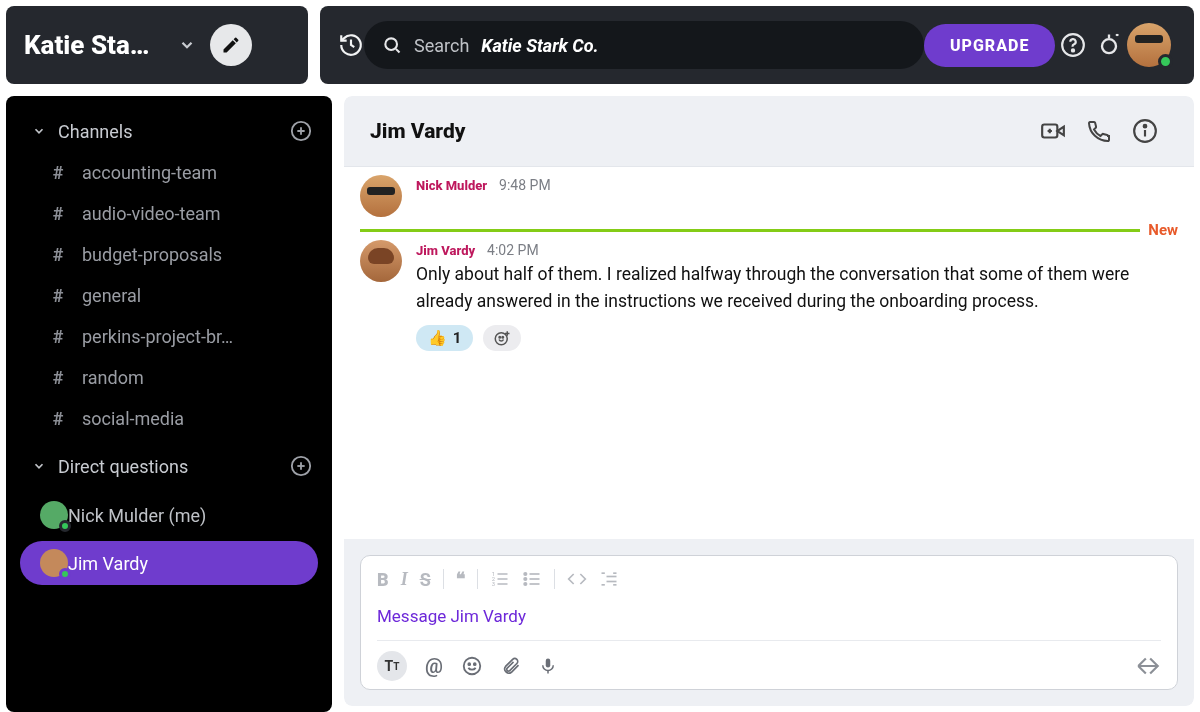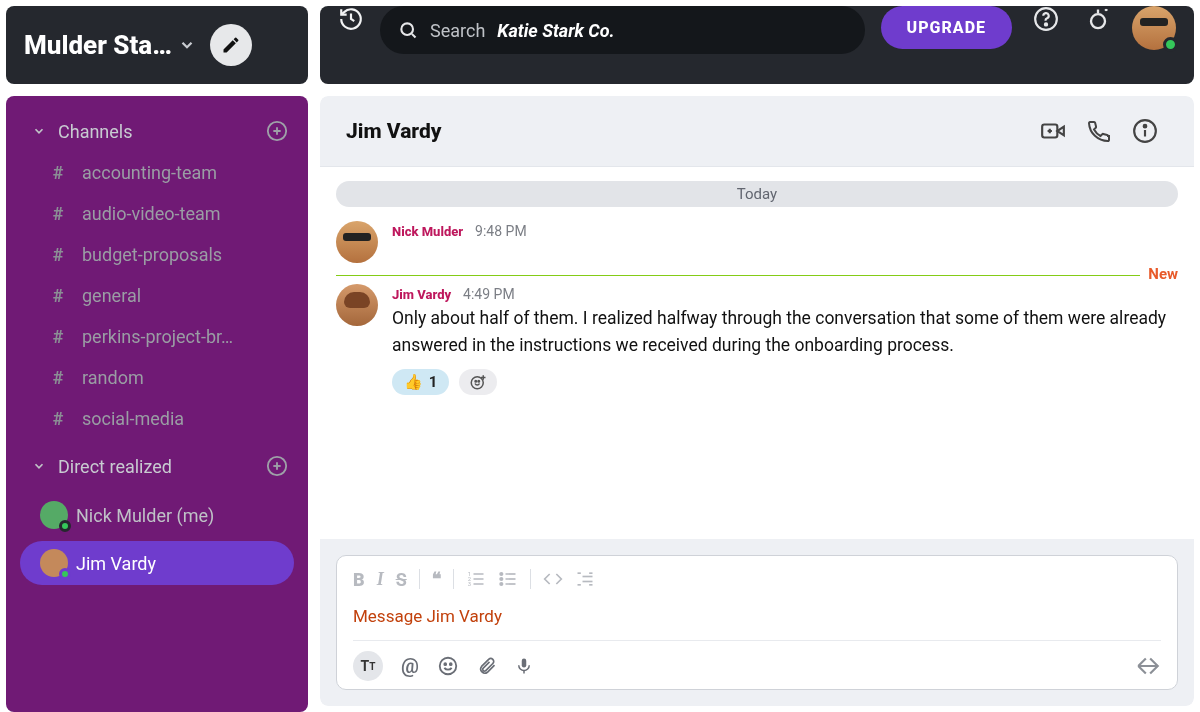--- a/index.html
+++ b/index.html
@@ -5,42 +5,42 @@
   * { box-sizing: border-box; }
   html, body { margin:0; padding:0; width:1200px; height:712px; font-family: -apple-system, "Segoe UI", Roboto, Helvetica, Arial, sans-serif; background:#fff; overflow:hidden;}
   body { display:flex; flex-direction:column; }
   .topbar { display:flex; gap:12px; }
   
   .ws-box { width:302px; height:78px; background:#25282e; border-radius:8px; margin:6px 0 0 6px; display:flex; align-items:center; padding:0 18px; }
   .ws-name { color:#fff; font-size:26px; font-weight:800; flex:0 0 150px; overflow:hidden; white-space:nowrap; }
   .ws-chevron { color:#c9ccd1; margin:0 14px 0 4px; }
   .compose-btn { width:42px; height:42px; border-radius:50%; background:#e7e8ea; display:flex; align-items:center; justify-content:center; }
   
-  .maintop { flex:1; height:78px; background:#25282e; border-radius:8px; margin:6px 6px 0 0; display:flex; align-items:flex-start; padding:0 18px; gap:16px; }
+  .maintop { flex:1; height:78px; background:#25282e; border-radius:8px; margin:6px 6px 0 0; display:flex; align-items:center; padding:0 18px; }
   .history-btn { color:#f2f3f4; }
   .search { flex:1; max-width:560px; height:48px; background:#14171b; border-radius:24px; display:flex; align-items:center; padding:0 18px; gap:12px; color:#bfc2c7; }
   .search .label { font-size:18px; }
   .search .ws { color:#fff; font-weight:700; font-size:18px;font-style:italic;}
   .upgrade { background:#6f3ccd; color:#fff; font-weight:800; letter-spacing:1px; border-radius:24px; padding:12px 26px; font-size:16px; }
   .topicon { color:#e6e7e9; width:36px; display:flex; justify-content:center; }
   .avatar { width:44px; height:44px; border-radius:50%; position:relative; overflow:visible; }
   .avatar .face { width:44px; height:44px; border-radius:50%; background:linear-gradient(#d9a46b,#b4713e); display:block; overflow:hidden; position:relative;}
   .avatar .face.sun::after{ content:""; position:absolute; top:12px; left:8px; width:28px; height:8px; background:#222; border-radius:3px;}
   .presence { position:absolute; right:-2px; bottom:-2px; width:15px; height:15px; border-radius:50%; background:#35c75a; border:3px solid #25282e; }
   
   .lower { display:flex; gap:12px; flex:1; margin-top:12px; }
-  .sidebar { width:302px; margin-left:6px; background:#701a75; border-radius:8px; color:#c8cbd1; padding:18px 0 8px 0; overflow:hidden; }
+  .sidebar { width:326px; margin-left:6px; background:#000000; border-radius:8px; color:#c8cbd1; padding:18px 0 8px 0; overflow:hidden; }
   .section-head { display:flex; align-items:center; padding:6px 20px 10px 26px; font-size:18px; }
   .section-head .chev { margin-right:12px; color:#bfc2c7; width:14px;}
   .section-head .title { flex:1; }
   .section-head .plus { color:#9ea1a8; }
   .chan { display:flex; align-items:center; gap:16px; padding:10px 20px 10px 44px; color:#9a9da4; font-size:18px; }
   .chan .hash { font-weight:700; font-size:18px; color:#8b8e95; width:16px; text-align:center;}
   .dm-list { margin-top:6px;}
-  .dm { display:flex; align-items:center; gap:8px; padding:8px 20px 8px 34px; font-size:18px; color:#bfc2c7; border-radius:0; }
+  .dm { display:flex; align-items:center; gap:0; padding:8px 20px 8px 34px; font-size:18px; color:#bfc2c7; border-radius:0; }
   .dm .mini { width:28px; height:28px; border-radius:50%; background:#5a6; position:relative; flex-shrink:0;}
   .dm .mini .pres{ position:absolute; right:-3px; bottom:-3px; width:12px; height:12px; border-radius:50%; border:3px solid #25282e;}
   .dm .mini .pres.online{ background:#35c75a;}
   .dm .mini .pres.offline{ background:#25282e; border:3px solid #8b8e95;}
   .dm.active { background:#6f3ccd; color:#fff; border-radius:22px; margin:4px 14px; padding-left:20px;}
   .dm.active .mini .pres{ border-color:#6f3ccd;}
   
   .main { flex:1; margin-right:6px; margin-bottom:6px; background:#fff; border-radius:8px; display:flex; flex-direction:column; overflow:hidden;}
   .conv-head { background:#eef0f4; border-bottom:1px solid #e3e6eb; padding:22px 26px; display:flex; align-items:center; border-radius:8px 8px 0 0;}
   .conv-head .title { font-size:21px; font-weight:800; color:#111; flex:1;}
@@ -49,42 +49,42 @@
   .date-sep { background:#e2e4e8; color:#626670; font-size:15px; text-align:center; border-radius:14px; padding:4px 0;}
   .msg { display:flex; gap:14px; padding:8px 16px 6px 16px; }
   .msg .av { width:42px; height:42px; border-radius:50%; background:linear-gradient(#d9a46b,#b4713e); flex-shrink:0; position:relative; overflow:hidden;}
   .msg .av.sun::after{content:""; position:absolute; top:12px; left:7px; width:28px; height:8px; background:#222; border-radius:3px;}
   .msg .av.jim{ background:linear-gradient(#d59a6b,#a4673b);}
   .msg .av.jim::after{content:""; position:absolute; top:8px; left:8px; width:26px; height:16px; background:#7a4425; border-radius:10px 10px 6px 6px;}
   .msg .body { flex:1; }
   .msg .name { font-weight:800; font-size:13px; color:#be185d; }
   .msg .time { color:#7b7e85; font-size:14px; margin-left:8px;}
   .msg .text { font-size:17.5px; color:#111; line-height:1.55; margin-top:2px;}
-  .new-sep { position:relative; border-top:1px solid #84cc16; margin:6px 16px 0 16px;}
+  .new-sep { position:relative; border-top:3px solid #84cc16; margin:6px 16px 0 16px;}
   .new-sep .lbl { position:absolute; right:0; top:-11px; background:#fff; color:#e85a2a; font-weight:700; font-size:15px; padding-left:8px;}
   .reactions { display:flex; gap:10px; margin-top:10px;}
   .react { background:#cfe8f4; border-radius:14px; padding:4px 12px; font-size:15px; font-weight:700; color:#222; display:flex; align-items:center; gap:6px;}
   .react-add { background:#ececef; border-radius:14px; padding:4px 10px; color:#555; display:flex; align-items:center;}
   
   .composer-wrap { background:#eef0f4; padding:16px; margin-top:auto; border-radius:0 0 8px 8px;}
   .composer { background:#fff; border:1px solid #cfd2d8; border-radius:10px; padding:10px 16px 8px; }
   .fmt-row { display:flex; gap:12px; color:#b7bac0; align-items:center; font-size:18px; padding:2px 0 8px;}
   .fmt-row .sep { width:1px; height:20px; background:#dcdfe4; }
-  .msg-input { color:#c2410c; font-size:17px; padding:8px 0 14px;}
+  .msg-input { color:#6d28d9; font-size:17px; padding:8px 0 14px;}
   .bottom-row { display:flex; align-items:center; gap:18px; color:#6a6e76; border-top:1px solid #e8eaee; padding-top:10px;}
   .bottom-row .send { margin-left:auto; color:#8c9097;}
   .tt-btn{ background:#e4e6ea; border-radius:50%; width:30px; height:30px; display:flex; align-items:center; justify-content:center; font-weight:700; font-size:14px; color:#333;}
   svg { display:block; }
 </style>
 </head>
 <body>
 
 <div class="topbar">
   <div class="ws-box">
-    <span class="ws-name">Mulder Sta…</span>
+    <span class="ws-name">Katie Sta…</span>
     <span class="ws-chevron">
       <svg width="18" height="18" viewBox="0 0 24 24" fill="none" stroke="currentColor" stroke-width="3">
           <polyline points="6 9 12 15 18 9"></polyline>
         </svg>
     </span>
     <span class="compose-btn">
       <svg width="20" height="20" viewBox="0 0 24 24" fill="#111">
           <path d="M3 17.25V21h3.75L17.81 9.94l-3.75-3.75L3 17.25zM20.71 7.04a1 1 0 0 0 0-1.41l-2.34-2.34a1 1 0 0 0-1.41 0l-1.83 1.83 3.75 3.75 1.83-1.83z"></path>
         </svg>
     </span>
@@ -173,21 +173,21 @@
         <span class="hash">#</span>
         <span>social-media</span>
       </div>
 
     <div class="section-head" style="margin-top:10px">
       <span class="chev">
           <svg width="14" height="14" viewBox="0 0 24 24" fill="none" stroke="currentColor" stroke-width="3">
             <polyline points="6 9 12 15 18 9"></polyline>
           </svg>
         </span>
-      <span class="title">Direct realized</span>
+      <span class="title">Direct questions</span>
       <span class="plus">
           <svg width="22" height="22" viewBox="0 0 24 24" fill="none" stroke="currentColor" stroke-width="2">
             <circle cx="12" cy="12" r="10"></circle>
             <line x1="12" y1="8" x2="12" y2="16"></line>
             <line x1="8" y1="12" x2="16" y2="12"></line>
           </svg>
         </span>
     </div>
     <div class="dm-list">
       <div class="dm">
@@ -223,41 +223,38 @@
         </span>
       <span class="ic">
           <svg width="26" height="26" viewBox="0 0 24 24" fill="none" stroke="currentColor" stroke-width="2">
             <circle cx="12" cy="12" r="10"></circle>
             <line x1="12" y1="11" x2="12" y2="17"></line>
             <circle cx="12" cy="7.5" r="1.2" fill="currentColor"></circle>
           </svg>
         </span>
     </div>
 
-    <div class="date-sep-wrap">
-      <div class="date-sep">Today</div>
-    </div>
 
     <div class="msg">
       <span class="av sun"></span>
       <div class="body">
         <span class="name">Nick Mulder</span>
         <span class="time">9:48 PM</span>
       </div>
     </div>
 
     <div class="new-sep">
         <span class="lbl">New</span>
       </div>
 
     <div class="msg">
       <span class="av jim"></span>
       <div class="body">
         <span class="name">Jim Vardy</span>
-        <span class="time">4:49 PM</span>
+        <span class="time">4:02 PM</span>
         <div class="text">Only about half of them. I realized halfway through the conversation that some of them were already answered in the instructions we received during the onboarding process.</div>
         <div class="reactions">
           <span class="react">
               <span>👍</span>
               <span>1</span>
             </span>
           <span class="react-add">
               <svg width="18" height="18" viewBox="0 0 24 24" fill="none" stroke="currentColor" stroke-width="2">
                 <circle cx="11" cy="13" r="8"></circle>
                 <path d="M8 14s1 2 3 2 3-2 3-2"></path>

